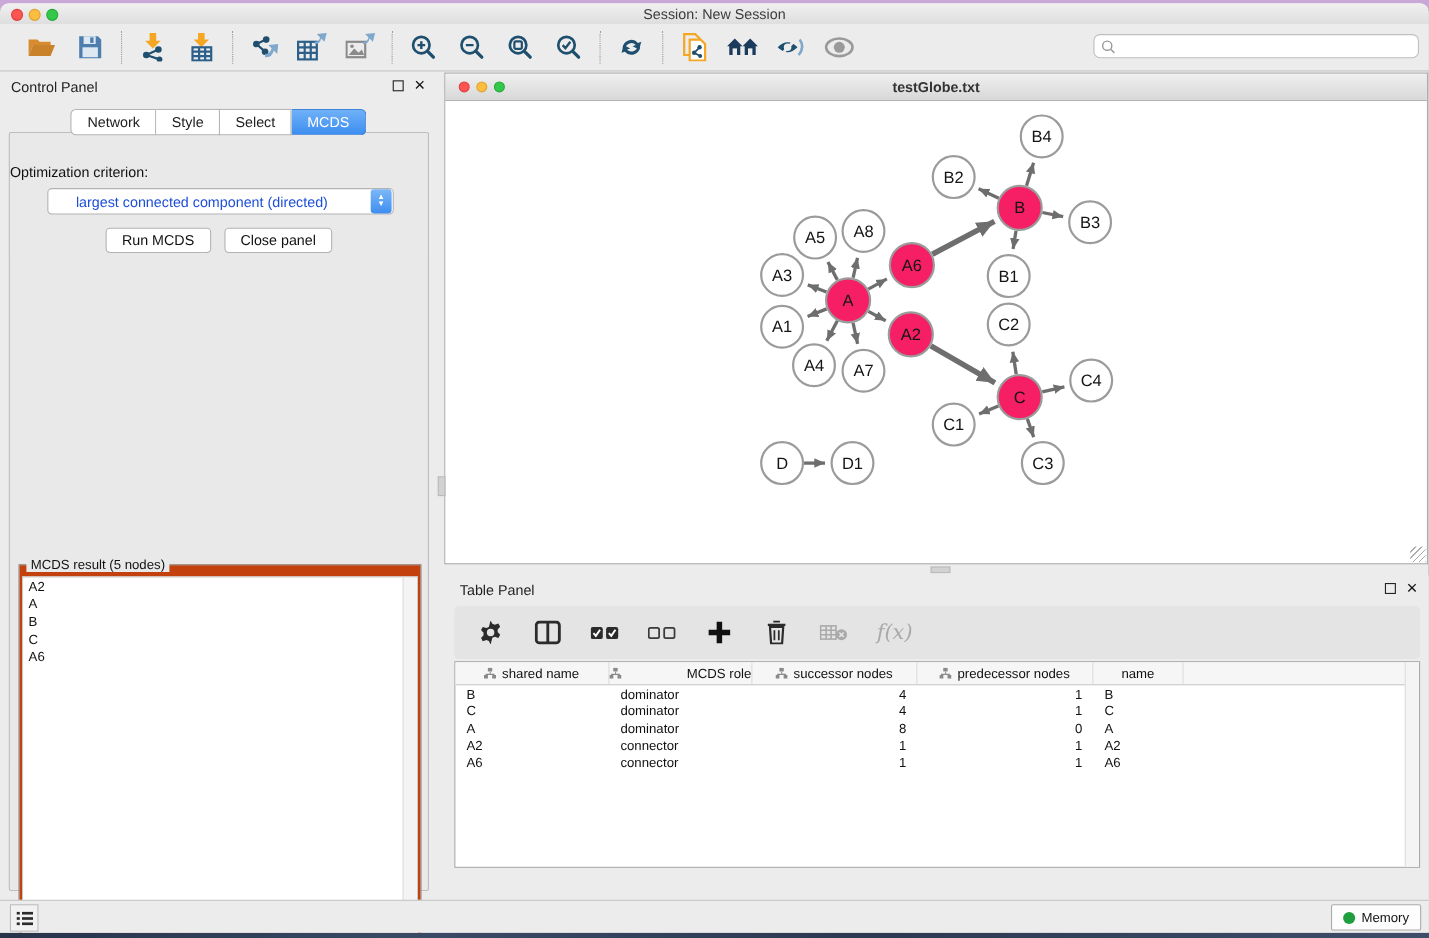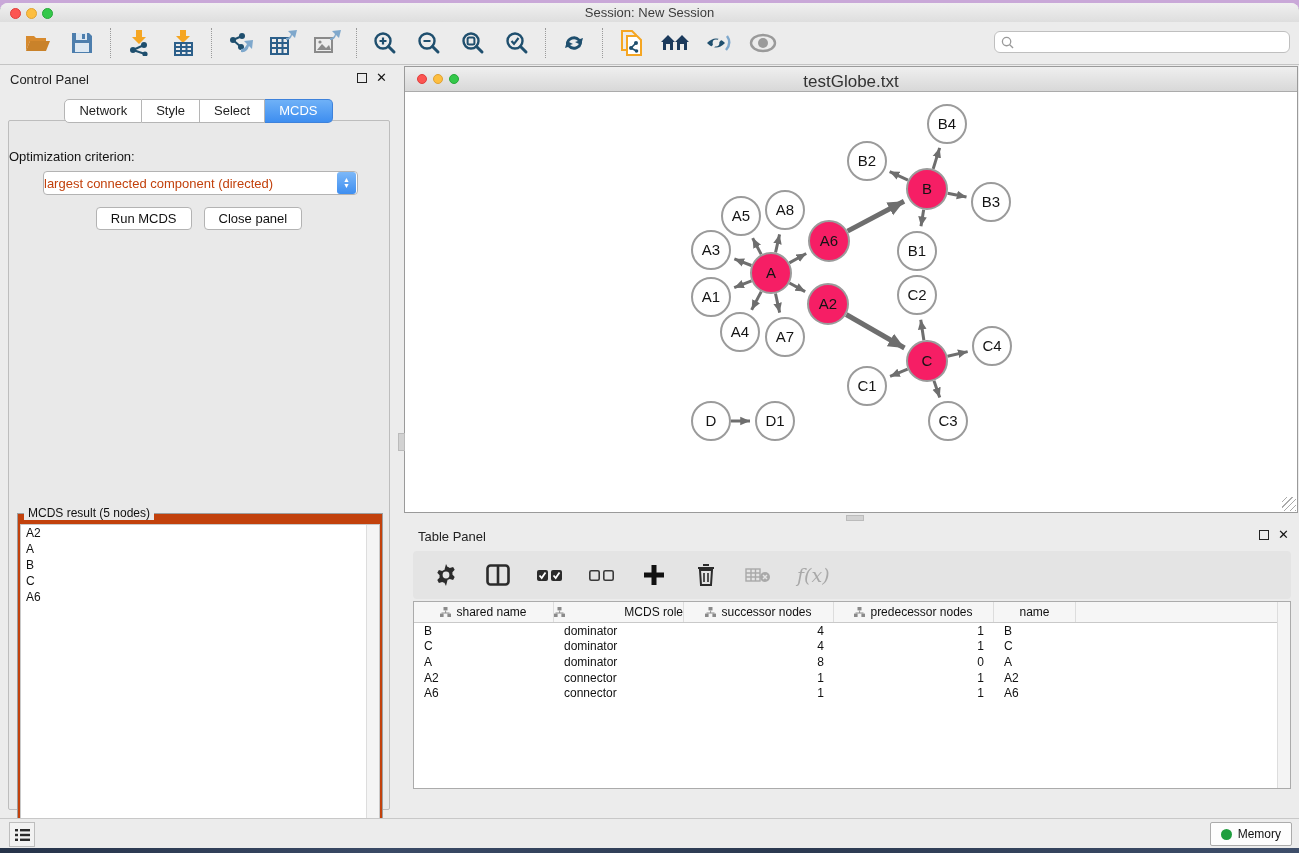--- a/index.html
+++ b/index.html
@@ -47,21 +47,21 @@
              border-left:none; color:#222; }
   .mac-tab:first-child { border-left:1px solid #B5B5B5; border-radius:5px 0 0 5px; }
   .mac-tab:last-child { border-radius:0 5px 5px 0; }
   .mac-tab.sel { background:linear-gradient(#6FB1F7,#3E8EF0); color:#fff; border-color:#3E82DB; }
 
   .tab-pane { position:absolute; top:54px; left:8px; width:382px; height:690px;
               border:1px solid #BDBDBD; background:#E9E9E9; border-radius:2px; }
   .opt-label { margin-top:28px; font-size:13px; color:#111; }
   .dropdown { position:absolute; left:34px; top:50px; width:315px; height:24px; background:#fff;
               border:1px solid #B3B3B3; border-radius:4px; display:flex; align-items:center; }
-  .dropdown .dd-text { flex:1; font-size:13px; padding-left:0; color:#c2410c; white-space:nowrap; overflow:hidden; }
+  .dropdown .dd-text { flex:1; font-size:13px; padding-left:25px; color:#1d4ed8; white-space:nowrap; overflow:hidden; }
   .dd-stepper { width:19px; height:22px; margin-right:1px; border-radius:3px;
               background:linear-gradient(#7CB8F8,#3E8EF0); display:flex; flex-direction:column;
               align-items:center; justify-content:center; color:#fff; }
   .dd-stepper span { font-size:7px; line-height:6px; }
   .btn-row { position:absolute; top:86px; left:0; right:0; display:flex; justify-content:center; gap:12px; }
   .push-btn { background:#fff; border:1px solid #B3B3B3; border-radius:4px; font-size:13px;
               padding:3px 14px; color:#111; font-family:"Liberation Sans",sans-serif; }
 
   .groupbox { position:absolute; left:8px; top:392px; width:366px; height:338px;
               border:1px solid #9E9E9E; background:#c2410c; }
@@ -73,21 +73,21 @@
               border-left:1px solid #DDD; }
   .result-item { font-size:12px; color:#111; padding:1.5px 0 1.5px 5px; line-height:13px; }
 
   
   .network-window { position:absolute; left:404px; top:63px; width:894px; height:447px;
               border:1px solid #9A9A9A; background:#fff; }
   .nw-titlebar { position:relative; height:25px; background:linear-gradient(#EFEFEF,#D8D8D8);
               border-bottom:1px solid #ABABAB; }
   .nw-titlebar .tl { top:7px; width:10px; height:10px; }
   .nw-titlebar .tl.red { left:12px; } .nw-titlebar .tl.yel { left:28px; } .nw-titlebar .tl.grn { left:44px; }
-  .nw-titlebar .title { position:absolute; left:0; right:0; top:5px; text-align:center; font-size:17px; color:#333; }
+  .nw-titlebar .title { position:absolute; left:0; right:0; top:5px; text-align:center; font-size:13px; color:#333;font-weight:bold; }
   .nw-canvas { position:absolute; left:0; top:25px; right:0; bottom:0; background:#fff; overflow:hidden; }
   .nw-grip { position:absolute; right:1px; bottom:1px; width:14px; height:14px;
       background:repeating-linear-gradient(135deg, transparent 0 3px, #AAA 3px 4px); }
   .v-divider-handle { position:absolute; left:398px; top:430px; width:7px; height:18px; background:#D2D2D2; border:1px solid #BBB; }
   .h-divider-handle { position:absolute; left:846px; top:512px; width:18px; height:6px; background:#D2D2D2; border:1px solid #BBB; }
 
   
   .table-panel { position:absolute; left:405px; top:520px; width:894px; height:298px; background:#ECECEC; }
   .tp-header { position:relative; height:26px; }
   .tp-header .ph-title { position:absolute; left:13px; top:6px; font-size:13px; color:#222; }

